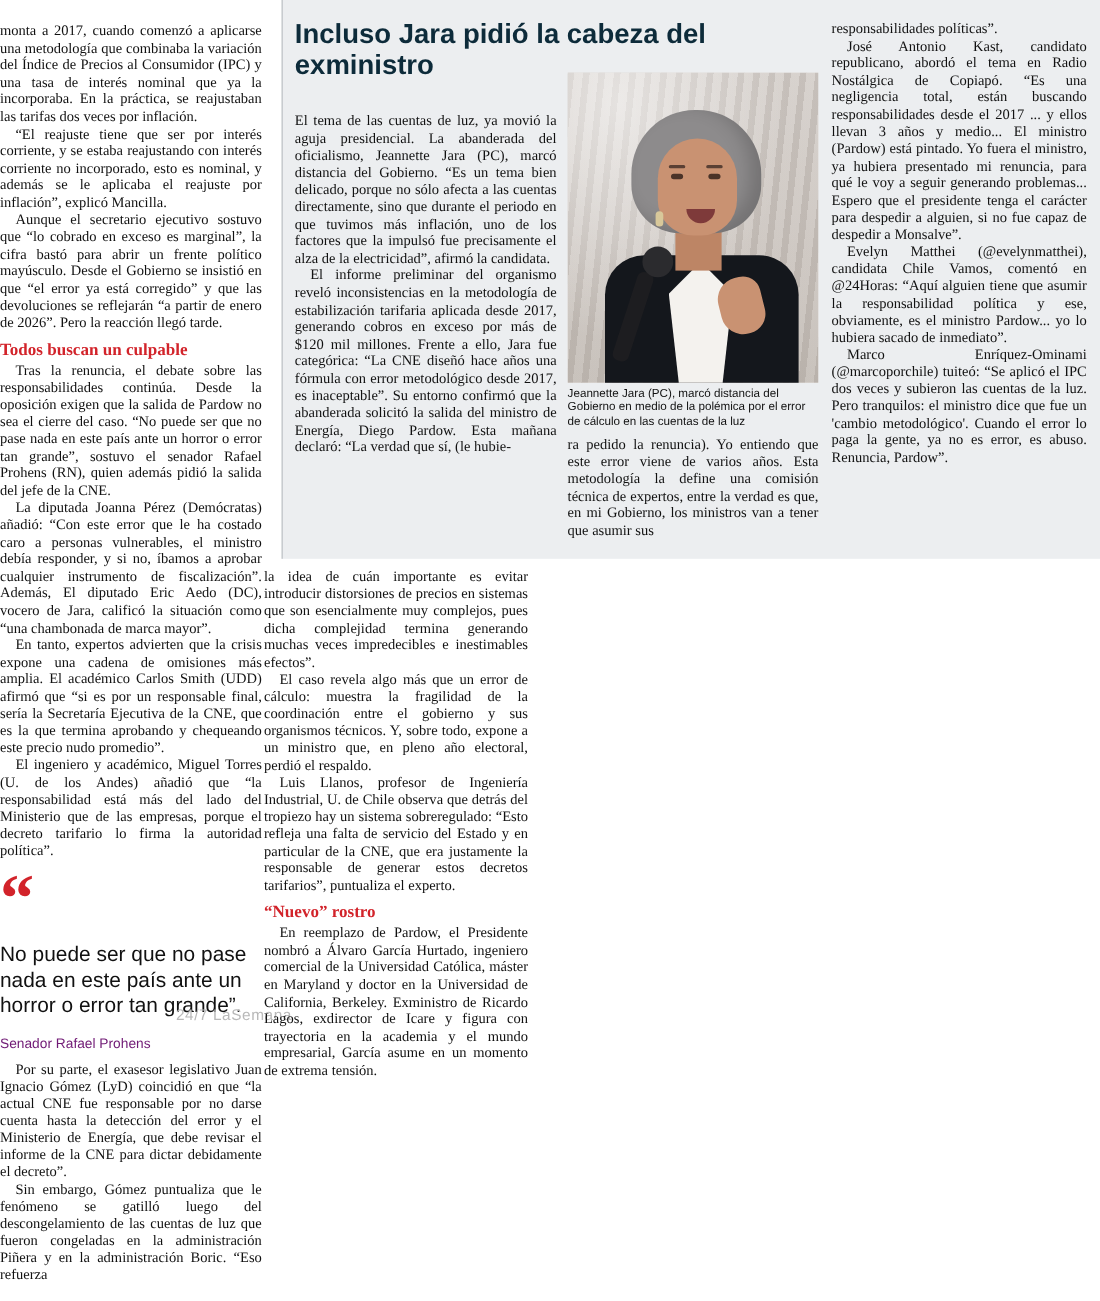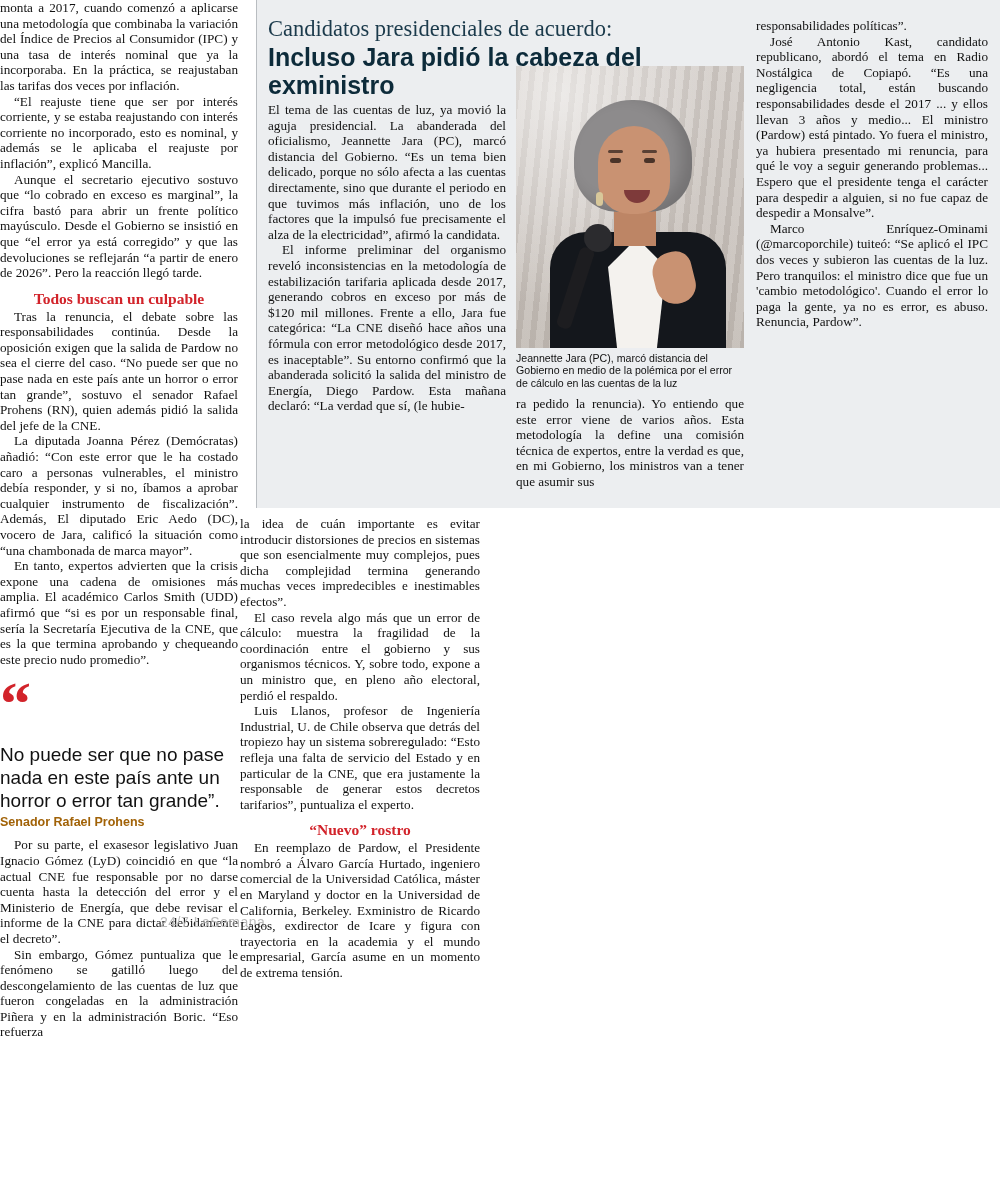--- a/index.html
+++ b/index.html
@@ -21,21 +21,21 @@
     height: 1183px;
   }
 
   
   .col1 {
     position: absolute;
     left: 0px;
     top: 0px;
     width: 248px;
     height: 1183px;
-    padding: 0 10px 0 0;
+    padding: 20px 10px 0 0;
     box-sizing: border-box;
   }
   .col1 p, .col2 p, .col3 p, .col4 p, .colwide p {
     margin: 0;
     font-size: 13.2px;
     line-height: 15.6px;
     text-align: justify;
     text-indent: 14px;
     hyphens: auto;
   }
@@ -44,21 +44,20 @@
     text-indent: 0;
   }
   h3.redhead {
     color: #d2232a;
     font-family: "Liberation Serif", serif;
     font-weight: bold;
     font-size: 15.5px;
     line-height: 17px;
     margin: 9px 0 2px 0;
     text-indent: 0;
-    text-align: center;
   }
 
   
   .pullquote {
     margin-top: 16px;
     margin-bottom: 8px;
   }
   .pq-mark {
     color: #d2232a;
     font-family: "Liberation Serif", serif;
@@ -71,24 +70,24 @@
   }
   .pq-text {
     font-family: "Liberation Sans", sans-serif;
     font-size: 19px;
     line-height: 23px;
     color: #111;
     margin-top: 18px;
   }
   .pq-attr {
     font-family: "Liberation Sans", sans-serif;
-    font-weight: bold;
+    font-weight: normal;
     font-size: 12.5px;
-    margin-top: 3px;
-    color: #a16207;
+    margin-top: 16px;
+    color: #701a75;
   }
   .watermark {
     position: absolute;
     left: 160px;
     top: 914px;
     font-family: "Liberation Sans", sans-serif;
     font-size: 14px;
     color: #b9b9b9;
     letter-spacing: 0.5px;
   }
@@ -264,35 +263,35 @@
   <div class="col1">
     <p class="noindent">monta a 2017, cuando comenzó a aplicarse una metodología que combinaba la variación del Índice de Precios al Consumidor (IPC) y una tasa de interés nominal que ya la incorporaba. En la práctica, se reajustaban las tarifas dos veces por inflación.</p>
     <p>“El reajuste tiene que ser por interés corriente, y se estaba reajustando con interés corriente no incorporado, esto es nominal, y además se le aplicaba el reajuste por inflación”, explicó Mancilla.</p>
     <p>Aunque el secretario ejecutivo sostuvo que “lo cobrado en exceso es marginal”, la cifra bastó para abrir un frente político mayúsculo. Desde el Gobierno se insistió en que “el error ya está corregido” y que las devoluciones se reflejarán “a partir de enero de 2026”. Pero la reacción llegó tarde.</p>
 
     <h3 class="redhead">Todos buscan un culpable</h3>
 
     <p>Tras la renuncia, el debate sobre las responsabilidades continúa. Desde la oposición exigen que la salida de Pardow no sea el cierre del caso. “No puede ser que no pase nada en este país ante un horror o error tan grande”, sostuvo el senador Rafael Prohens (RN), quien además pidió la salida del jefe de la CNE.</p>
     <p>La diputada Joanna Pérez (Demócratas) añadió: “Con este error que le ha costado caro a personas vulnerables, el ministro debía responder, y si no, íbamos a aprobar cualquier instrumento de fiscalización”. Además, El diputado Eric Aedo (DC), vocero de Jara, calificó la situación como “una chambonada de marca mayor”.</p>
     <p>En tanto, expertos advierten que la crisis expone una cadena de omisiones más amplia. El académico Carlos Smith (UDD) afirmó que “si es por un responsable final, sería la Secretaría Ejecutiva de la CNE, que es la que termina aprobando y chequeando este precio nudo promedio”.</p>
+    <p>El ingeniero y académico, Miguel Torres (U. de los Andes) añadió que “la responsabilidad está más del lado del Ministerio que de las empresas, porque el decreto tarifario lo firma la autoridad política”.</p>
 
     <div class="pullquote">
       <span class="pq-mark">“</span>
       <div class="pq-text">No puede ser que no pase nada en este país ante un horror o error tan grande”.</div>
       <div class="pq-attr">Senador Rafael Prohens</div>
     </div>
 
     <p>Por su parte, el exasesor legislativo Juan Ignacio Gómez (LyD) coincidió en que “la actual CNE fue responsable por no darse cuenta hasta la detección del error y el Ministerio de Energía, que debe revisar el informe de la CNE para dictar debidamente el decreto”.</p>
     <p>Sin embargo, Gómez puntualiza que le fenómeno se gatilló luego del descongelamiento de las cuentas de luz que fueron congeladas en la administración Piñera y en la administración Boric. “Eso refuerza</p>
   </div>
 
   <div class="watermark">24/7 LaSemana</div>
 
   <div class="headline-wrap">
-    <p class="kicker">Candidatos presidenciales de acuerdo:</p>
     <h1 class="headline">Incluso Jara pidió la cabeza del exministro</h1>
   </div>
 
   <div class="col2">
     <p class="noindent">El tema de las cuentas de luz, ya movió la aguja presidencial. La abanderada del oficialismo, Jeannette Jara (PC), marcó distancia del Gobierno. “Es un tema bien delicado, porque no sólo afecta a las cuentas directamente, sino que durante el periodo en que tuvimos más inflación, uno de los factores que la impulsó fue precisamente el alza de la electricidad”, afirmó la candidata.</p>
     <p>El informe preliminar del organismo reveló inconsistencias en la metodología de estabilización tarifaria aplicada desde 2017, generando cobros en exceso por más de $120 mil millones. Frente a ello, Jara fue categórica: “La CNE diseñó hace años una fórmula con error metodológico desde 2017, es inaceptable”. Su entorno confirmó que la abanderada solicitó la salida del ministro de Energía, Diego Pardow. Esta mañana declaró: “La verdad que sí, (le hubie-</p>
   </div>
 
   <div class="photo-col">
     <div class="photo">
@@ -316,20 +315,21 @@
     <div class="caption">Jeannette Jara (PC), marcó distancia del Gobierno en medio de la polémica por el error de cálculo en las cuentas de la luz</div>
   </div>
 
   <div class="col3">
     <p class="noindent">ra pedido la renuncia). Yo entiendo que este error viene de varios años. Esta metodología la define una comisión técnica de expertos, entre la verdad es que, en mi Gobierno, los ministros van a tener que asumir sus</p>
   </div>
 
   <div class="col4">
     <p class="noindent">responsabilidades políticas”.</p>
     <p>José Antonio Kast, candidato republicano, abordó el tema en Radio Nostálgica de Copiapó. “Es una negligencia total, están buscando responsabilidades desde el 2017 ... y ellos llevan 3 años y medio... El ministro (Pardow) está pintado. Yo fuera el ministro, ya hubiera presentado mi renuncia, para qué le voy a seguir generando problemas... Espero que el presidente tenga el carácter para despedir a alguien, si no fue capaz de despedir a Monsalve”.</p>
+    <p>Evelyn Matthei (@evelynmatthei), candidata Chile Vamos, comentó en @24Horas: “Aquí alguien tiene que asumir la responsabilidad política y ese, obviamente, es el ministro Pardow... yo lo hubiera sacado de inmediato”.</p>
     <p>Marco Enríquez-Ominami (@marcoporchile) tuiteó: “Se aplicó el IPC dos veces y subieron las cuentas de la luz. Pero tranquilos: el ministro dice que fue un 'cambio metodológico'. Cuando el error lo paga la gente, ya no es error, es abuso. Renuncia, Pardow”.</p>
   </div>
 
   <div class="colwide">
     <p class="noindent">la idea de cuán importante es evitar introducir distorsiones de precios en sistemas que son esencialmente muy complejos, pues dicha complejidad termina generando muchas veces impredecibles e inestimables efectos”.</p>
     <p>El caso revela algo más que un error de cálculo: muestra la fragilidad de la coordinación entre el gobierno y sus organismos técnicos. Y, sobre todo, expone a un ministro que, en pleno año electoral, perdió el respaldo.</p>
     <p>Luis Llanos, profesor de Ingeniería Industrial, U. de Chile observa que detrás del tropiezo hay un sistema sobreregulado: “Esto refleja una falta de servicio del Estado y en particular de la CNE, que era justamente la responsable de generar estos decretos tarifarios”, puntualiza el experto.</p>
     <h3 class="redhead">“Nuevo” rostro</h3>
     <p>En reemplazo de Pardow, el Presidente nombró a Álvaro García Hurtado, ingeniero comercial de la Universidad Católica, máster en Maryland y doctor en la Universidad de California, Berkeley. Exministro de Ricardo Lagos, exdirector de Icare y figura con trayectoria en la academia y el mundo empresarial, García asume en un momento de extrema tensión.</p>
   </div>

